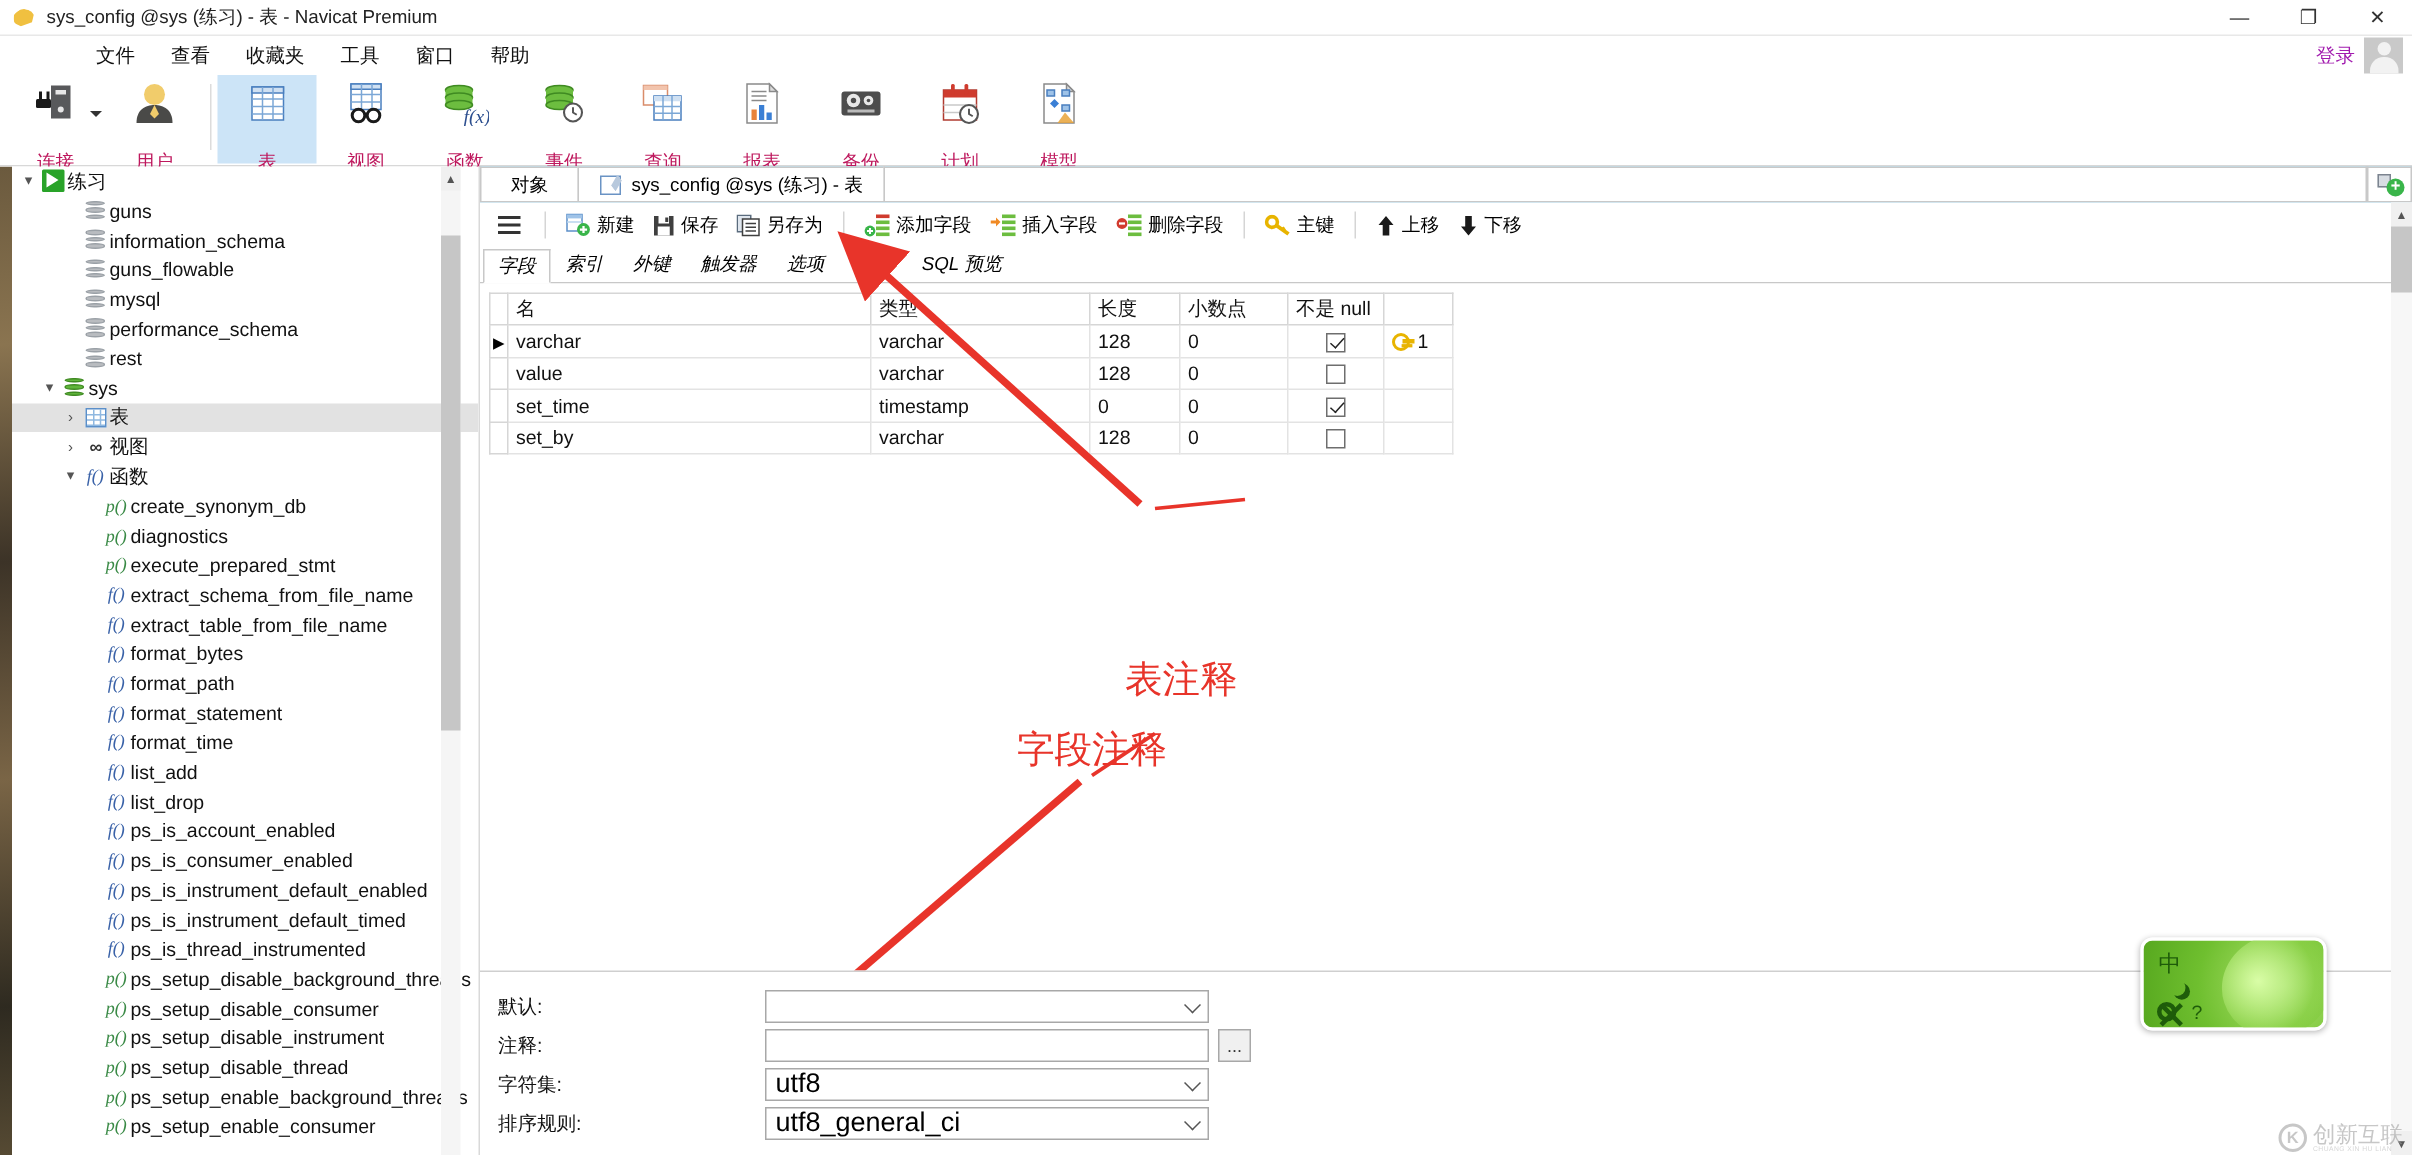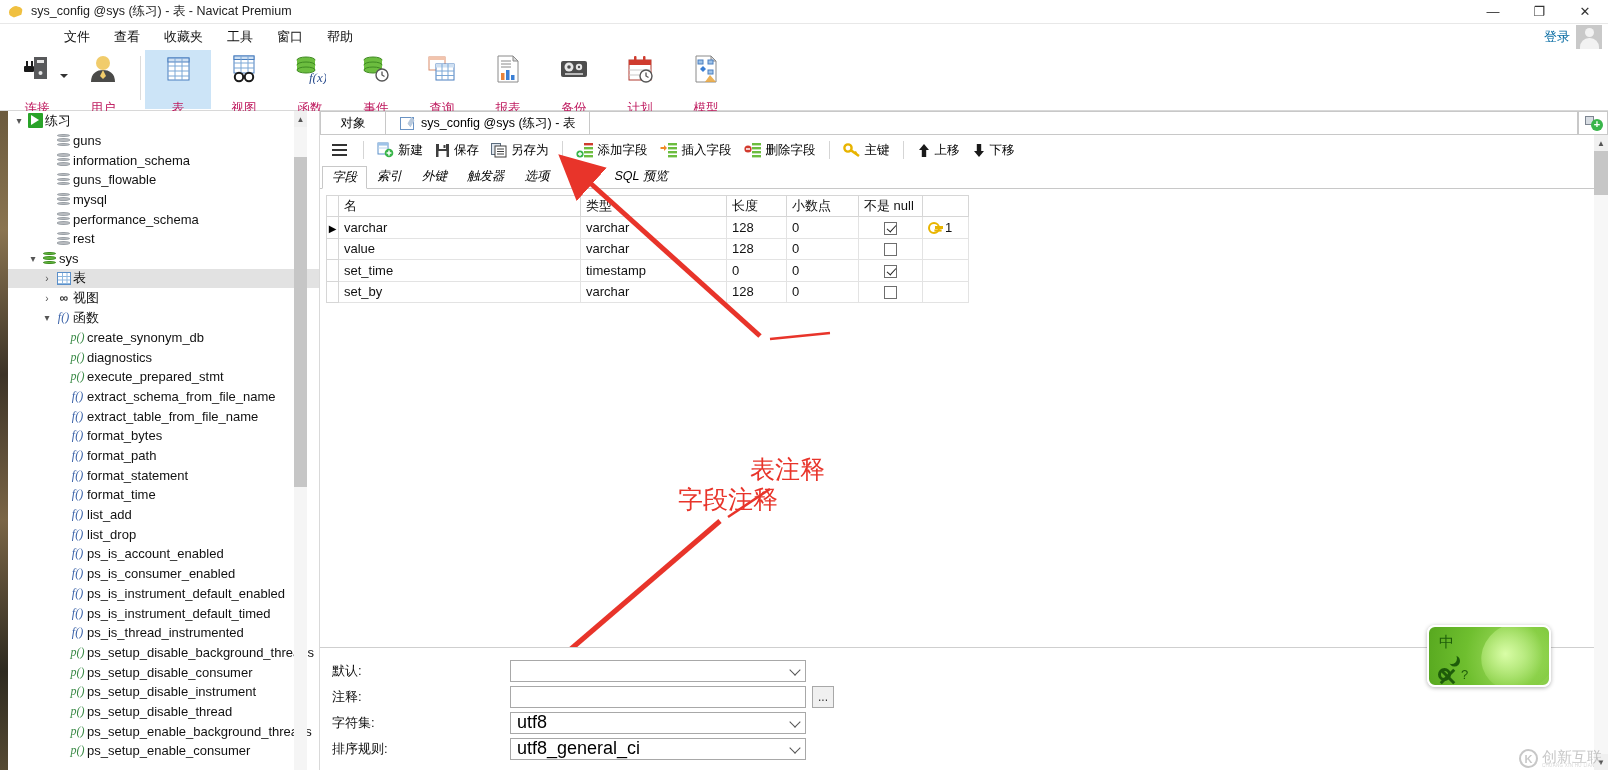--- a/index.html
+++ b/index.html
@@ -21,21 +21,21 @@
   .tb-title{font-size:12.5px;color:#222;white-space:nowrap;}
   .winbtns{margin-left:auto;display:flex;height:24px;}
   .winbtn{width:46px;height:24px;display:flex;align-items:center;justify-content:center;
     font-size:13px;color:#333;}
 
   
   .menubar{height:26px;background:#fff;display:flex;align-items:center;
     padding-left:24px;position:relative;margin-left:28px;}
   .menu-item{padding:3px 12px;font-size:13px;color:#111;cursor:default;}
   .menu-right{margin-left:auto;display:flex;align-items:center;padding-right:6px;gap:6px;}
-  .login-text{font-size:13px;color:#0369a1;text-align:right;}
+  .login-text{font-size:13px;color:#a21caf;text-align:right;}
   .avatar{width:26px;height:24px;background:#c9c9c9;position:relative;overflow:hidden;}
   .avatar:before{content:"";position:absolute;left:9px;top:3px;width:9px;height:9px;
     border-radius:50%;background:#f2f2f2;}
   .avatar:after{content:"";position:absolute;left:4px;top:13px;width:19px;height:13px;
     border-radius:9px 9px 0 0;background:#f2f2f2;}
 
   
   .toolbar{height:61px;background:#fff;display:flex;align-items:flex-start;
     border-bottom:1px solid #d8d8d8;padding-left:4px;}
   .tbtn{width:66px;height:59px;display:flex;flex-direction:column;align-items:center;
@@ -934,21 +934,21 @@
             <path d="M0,0 L9,4.5 L0,9 Z" fill="#e8342a"></path>
           </marker>
         </defs>
 
         <line x1="440" y1="225" x2="268" y2="70" stroke="#e8342a" stroke-width="5" marker-end="url(#ah)"></line>
         <line x1="450" y1="228" x2="510" y2="222" stroke="#e8342a" stroke-width="2.5"></line>
 
         <line x1="400" y1="410" x2="216" y2="568" stroke="#e8342a" stroke-width="5" marker-end="url(#ah)"></line>
         <line x1="408" y1="406" x2="450" y2="378" stroke="#e8342a" stroke-width="2.5"></line>
       </svg>
-      <div class="anno-text" style="left:430px;top:342px;">表注释</div>
+      <div class="anno-text" style="left:430px;top:325px;">表注释</div>
       <div class="anno-text" style="left:358px;top:372px;">字段注释</div>
     </div>
 
     <div class="formpanel" id="form-host">
         <div class="frow">
           <div class="flabel">默认:</div>
           <div class="fctl">
             <span></span>
             <span class="chev"></span>
           </div>

